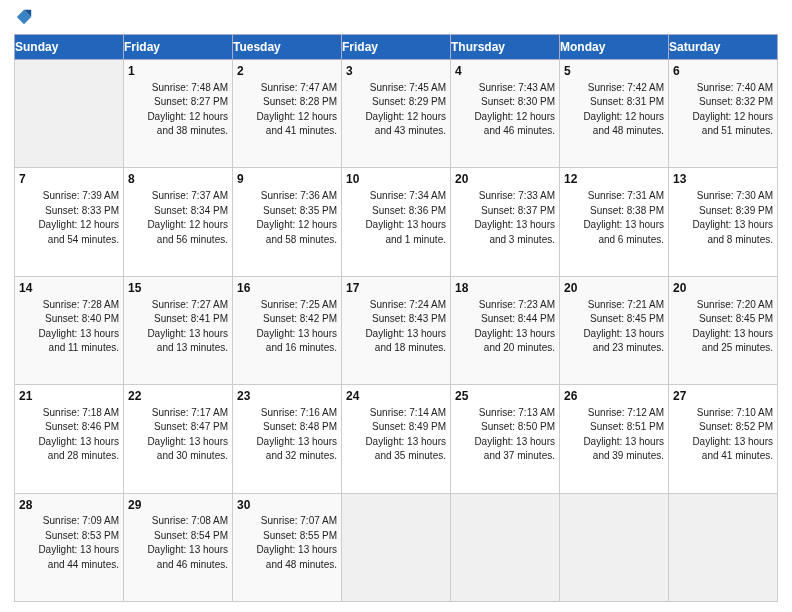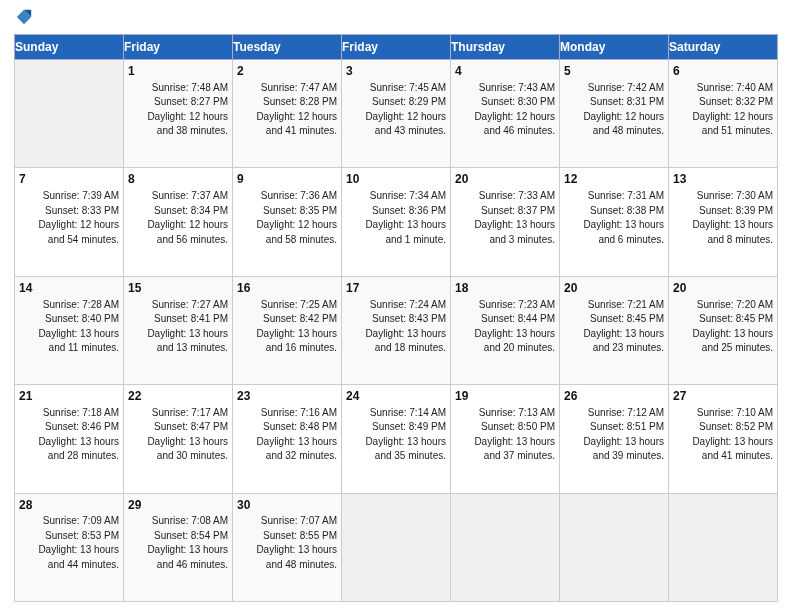--- a/index.html
+++ b/index.html
@@ -237,21 +237,21 @@
           </td>
           <td>
             <span class="day-num">23</span>
             <div class="day-info">Sunrise: 7:16 AM<br>Sunset: 8:48 PM<br>Daylight: 13 hours<br>and 32 minutes.</div>
           </td>
           <td>
             <span class="day-num">24</span>
             <div class="day-info">Sunrise: 7:14 AM<br>Sunset: 8:49 PM<br>Daylight: 13 hours<br>and 35 minutes.</div>
           </td>
           <td>
-            <span class="day-num">19</span>
+            <span class="day-num">25</span>
             <div class="day-info">Sunrise: 7:13 AM<br>Sunset: 8:50 PM<br>Daylight: 13 hours<br>and 37 minutes.</div>
           </td>
           <td>
             <span class="day-num">26</span>
             <div class="day-info">Sunrise: 7:12 AM<br>Sunset: 8:51 PM<br>Daylight: 13 hours<br>and 39 minutes.</div>
           </td>
           <td>
             <span class="day-num">27</span>
             <div class="day-info">Sunrise: 7:10 AM<br>Sunset: 8:52 PM<br>Daylight: 13 hours<br>and 41 minutes.</div>
           </td>

